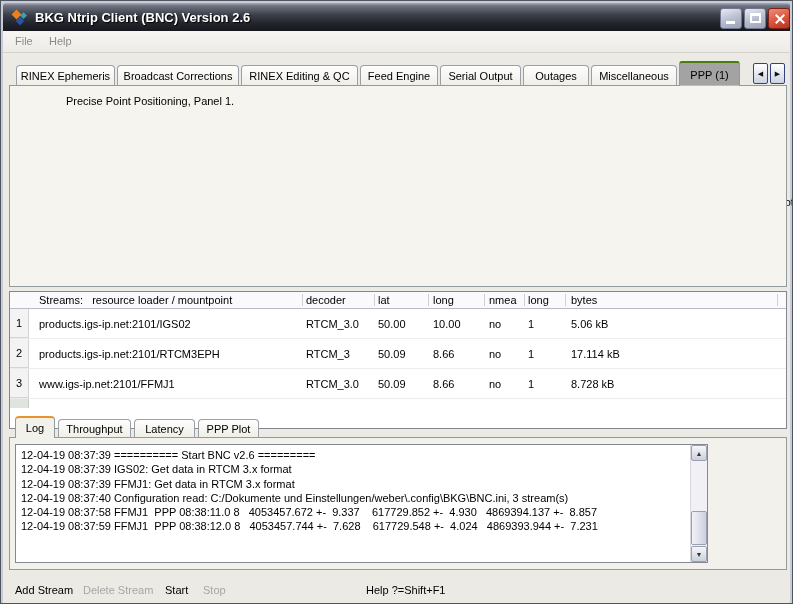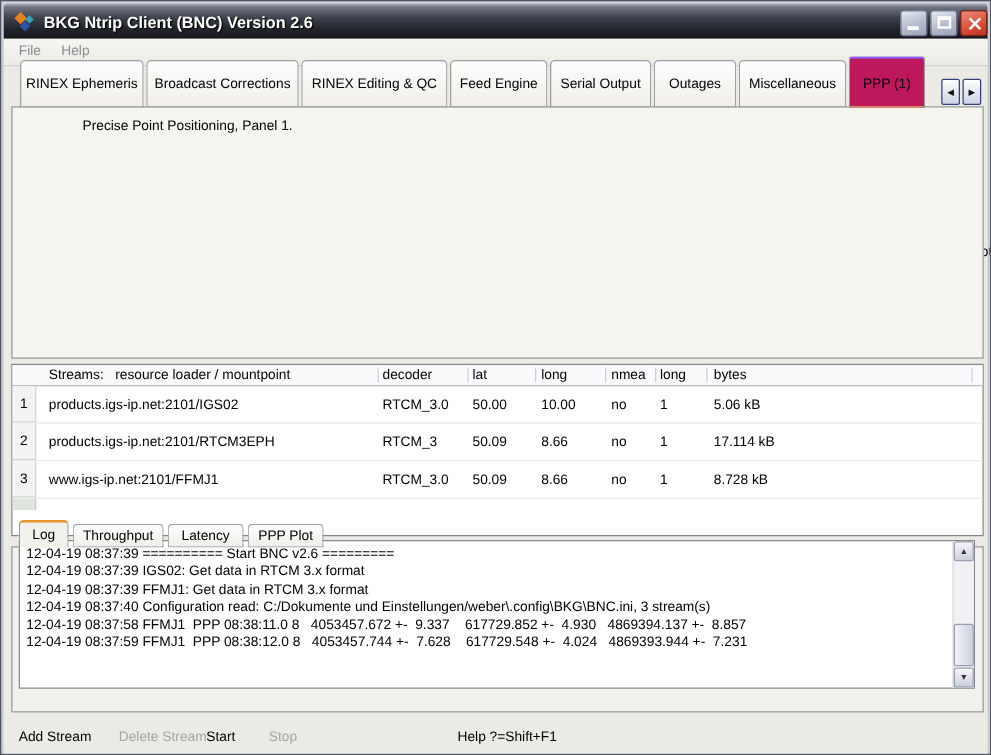--- a/index.html
+++ b/index.html
@@ -38,27 +38,27 @@
     background:linear-gradient(180deg,#f6f5f2,#ecebe6);border-bottom:1px solid #d4d2cb;
   }
   .menu-item{position:absolute;top:4px;color:#8b8b8b;}
   .menu-file{left:12px;} .menu-help{left:46px;}
   
   .client{position:absolute;left:2px;top:52px;right:2px;bottom:2px;background:#ebeae4;}
   
   
   .tabbar{position:absolute;left:15px;top:60px;width:740px;height:25px;display:flex;align-items:flex-end;gap:2px;z-index:5;}
   .tab{
-    height:38px;border:1px solid #9aa0a8;border-bottom:1px solid #919b9c;border-radius:4px 4px 0 0;
+    height:21px;border:1px solid #9aa0a8;border-bottom:1px solid #919b9c;border-radius:4px 4px 0 0;
     background:linear-gradient(180deg,#fefefe,#f0eee7);
     display:flex;align-items:center;justify-content:center;white-space:nowrap;overflow:hidden;
   }
   .tab.selected{
-    height:41px;background:#be185d;border:1px solid #919b9c;border-bottom:none;z-index:6;
-    border-top:2px solid #8b5cf6;border-radius:3px 3px 0 0;
+    height:25px;background:#a3a3a3;border:1px solid #919b9c;border-bottom:none;z-index:6;
+    border-top:2px solid #4d7c0f;border-radius:3px 3px 0 0;
     box-shadow:0 -1px 0 #f2b25e inset;
   }
   .t1{width:99px}.t2{width:117px}.t3{width:122px}.t4{width:78px}.t5{width:81px}.t6{width:66px}.t7{width:86px}.t8{width:61px}
   .tab-scroll{position:absolute;top:62px;width:15px;height:21px;border:1px solid #33427c;border-radius:2px;
     background:linear-gradient(180deg,#ffffff,#cdd3e4);display:flex;align-items:center;justify-content:center;
     font-size:7px;color:#111;z-index:6;}
   .ts-left{left:752px;} .ts-right{left:769px;}
   
   .ppp-pane{position:absolute;left:8px;top:84px;width:778px;height:202px;background:#f5f4ee;border:1px solid #919b9c;z-index:1;}
   .lbl{position:absolute;white-space:nowrap;padding-left:48px;}
@@ -93,34 +93,34 @@
   .c-mp{left:29px}.c-dec{left:296px}.c-lat{left:368px}.c-long{left:423px}.c-nmea{left:479px}.c-ntrip{left:518px}.c-bytes{left:561px}
   .stub-cell{position:absolute;left:0;top:107px;width:19px;height:9px;background:#dfe4dc;border-right:1px solid #c8ccc4;}
   
   .btabbar{position:absolute;left:14px;top:415px;height:22px;display:flex;align-items:flex-end;gap:3px;z-index:5;}
   .btab{height:19px;border:1px solid #9aa0a8;border-bottom:1px solid #919b9c;border-radius:4px 4px 0 0;
     background:linear-gradient(180deg,#fefefe,#f0eee7);display:flex;align-items:center;justify-content:center;}
   .btab.selected{height:22px;background:#f2f1eb;border:1px solid #919b9c;border-bottom:none;z-index:6;
     border-top:2px solid #e8932c;}
   .b1{width:40px}.b2{width:73px}.b3{width:61px}.b4{width:61px}
   .bottom-pane{position:absolute;left:8px;top:436px;width:778px;height:133px;background:#f2f1eb;border:1px solid #919b9c;z-index:1;}
-  .logbox{position:absolute;left:14px;top:431px;width:765px;height:119px;background:#fff;border:1px solid #848890;z-index:2;padding-left:25px;}
+  .logbox{position:absolute;left:14px;top:443px;width:693px;height:119px;background:#fff;border:1px solid #848890;z-index:2;padding-left:25px;}
   .log-lines{position:absolute;left:5px;top:3px;right:22px;bottom:2px;overflow:hidden;}
   .log-line{white-space:pre;height:14.3px;line-height:14.3px;}
   .scrollbar{position:absolute;top:0;right:0;width:17px;bottom:0;background:#f1f0f4;border-left:1px solid #d8d8de;}
   .sb-btn{position:absolute;left:0;width:16px;height:16px;border:1px solid #9aa0b0;border-radius:2px;
     background:linear-gradient(180deg,#f7f7fa,#ccd0dc);display:flex;align-items:center;justify-content:center;
     font-size:7px;color:#333;}
   .sb-up{top:0;} .sb-down{bottom:0;}
   .sb-thumb{position:absolute;left:0;width:16px;bottom:17px;height:34px;border:1px solid #9aa0b0;border-radius:2px;
     background:linear-gradient(90deg,#f2f3f7,#ccd1df);}
   
   .statusbar{position:absolute;left:2px;right:2px;top:572px;height:30px;background:#ebeae4;}
   .sb-item{position:absolute;top:11px;white-space:nowrap;}
-  .enabled{color:#000;} .disabled{color:#a6a6a6;margin-left:12px;}
+  .enabled{color:#000;} .disabled{color:#a6a6a6;}
   .st-add{left:12px}.st-del{left:80px}.st-start{left:162px}.st-stop{left:200px}.st-help{left:363px}
 </style>
 </head>
 <body>
 
 <div class="window">
 
   <div class="titlebar">
     <span class="app-icon">
         <i class="d1"></i>

